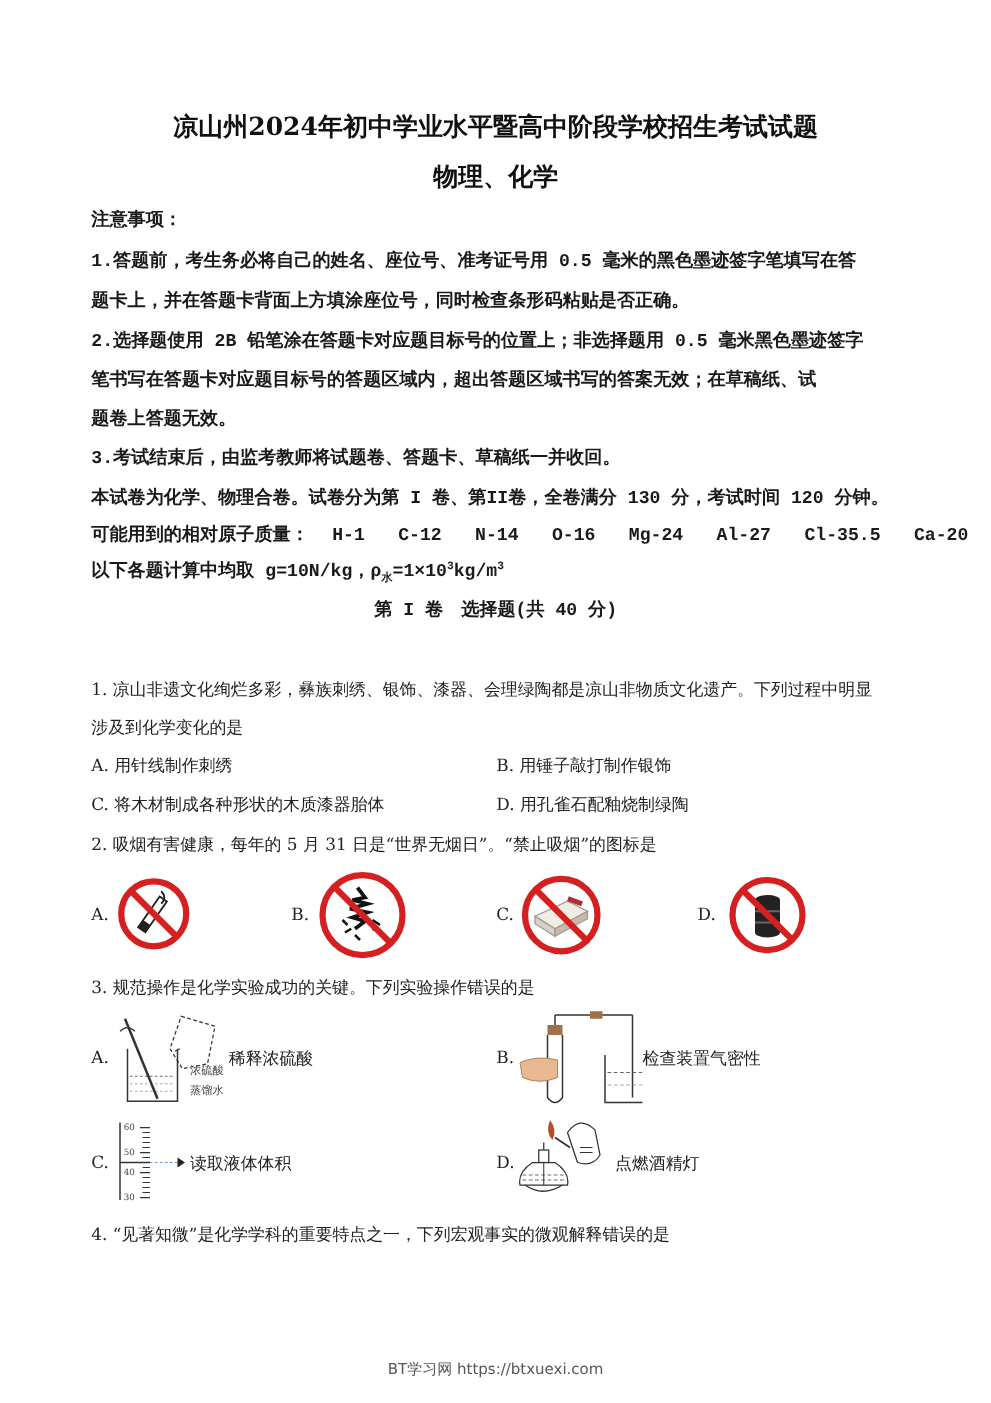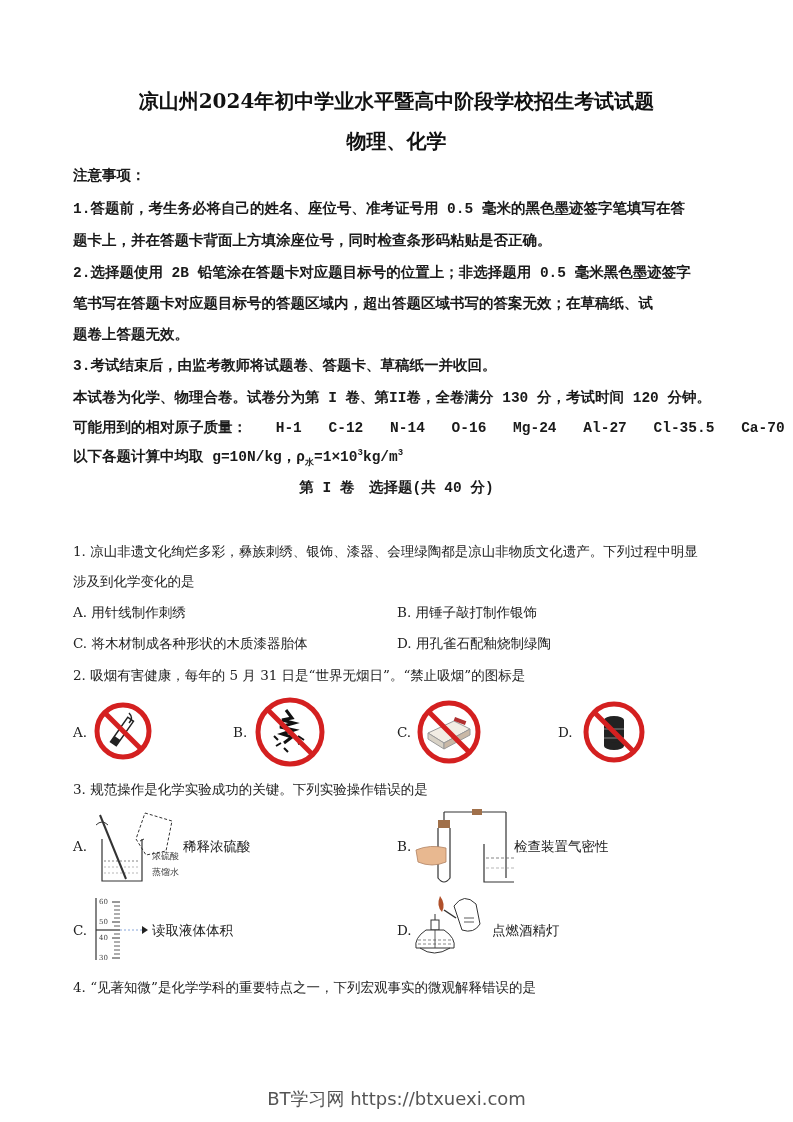--- a/index.html
+++ b/index.html
@@ -7,21 +7,21 @@
          font-family: "DejaVu Serif", "Liberation Serif", serif; color: #1a1a1a; }
   .page { position: absolute; left: 0; top: 16px; width: 631px; height: 1122px; }
   .title { position: absolute; left: 0; width: 793px; text-align: center; font-weight: bold; font-size: 20px; color: #111; }
   .line { position: absolute; left: 73px; white-space: nowrap; font-size: 14.5px; }
   .bold { font-weight: bold; font-family: Liberation Mono, monospace; }
   .q { font-size: 13.5px; color: #222; }
   .center { left: 0; width: 793px; text-align: center; }
   .opt { position: absolute; font-size: 13.5px; white-space: nowrap; color: #222; }
   .icon-wrap { position: absolute; }
   .footer { position: absolute; left: 0; width: 793px; top: 1071px; text-align: center;
-            font-family: "DejaVu Sans", "Liberation Sans", sans-serif; font-size: 18px; color: #555; }
+            font-family: "DejaVu Sans", "Liberation Sans", sans-serif; font-size: 12px; color: #555; }
   sup { font-size: 9px; }
   sub { font-size: 9px; }
   .atoms span { display: inline-block; margin-right: 18px; }
 </style>
 </head>
 <body>
 
 <div class="page">
 
   <div class="title" style="top:72px;">凉山州2024年初中学业水平暨高中阶段学校招生考试试题</div>
@@ -30,29 +30,29 @@
   <div class="line bold" style="top:150px;">注意事项：</div>
   <div class="line bold" style="top:183px;">1.答题前，考生务必将自己的姓名、座位号、准考证号用 0.5 毫米的黑色墨迹签字笔填写在答</div>
   <div class="line bold" style="top:215px;">题卡上，并在答题卡背面上方填涂座位号，同时检查条形码粘贴是否正确。</div>
   <div class="line bold" style="top:247px;">2.选择题使用 2B 铅笔涂在答题卡对应题目标号的位置上；非选择题用 0.5 毫米黑色墨迹签字</div>
   <div class="line bold" style="top:278px;">笔书写在答题卡对应题目标号的答题区域内，超出答题区域书写的答案无效；在草稿纸、试</div>
   <div class="line bold" style="top:309px;">题卷上答题无效。</div>
   <div class="line bold" style="top:340px;">3.考试结束后，由监考教师将试题卷、答题卡、草稿纸一并收回。</div>
 
   <div class="line bold" style="top:372px;">本试卷为化学、物理合卷。试卷分为第 I 卷、第II卷，全卷满分 130 分，考试时间 120 分钟。</div>
   <div class="line bold atoms" style="top:402px;">
-    <span style="margin-right:20px;">可能用到的相对原子质量：</span>
+    <span style="margin-right:10px;">可能用到的相对原子质量：</span>
     <span>H-1</span>
     <span>C-12</span>
     <span>N-14</span>
     <span>O-16</span>
     <span>Mg-24</span>
     <span>Al-27</span>
     <span>Cl-35.5</span>
-    <span>Ca-70</span>
+    <span>Ca-20</span>
     <span style="margin-right:0;">Fe-56</span>
   </div>
   <div class="line bold" style="top:431px;">
     <span>以下各题计算中均取 g=10N/kg，ρ</span><sub>水</sub><span>=1×10</span><sup>3</sup><span>kg/m</span><sup>3</sup>
   </div>
 
   <div class="line bold center" style="top:462px;">第 I 卷　选择题(共 40 分)</div>
 
   <div class="line q" style="top:527px;">1. 凉山非遗文化绚烂多彩，彝族刺绣、银饰、漆器、会理绿陶都是凉山非物质文化遗产。下列过程中明显</div>
   <div class="line q" style="top:557px;">涉及到化学变化的是</div>

